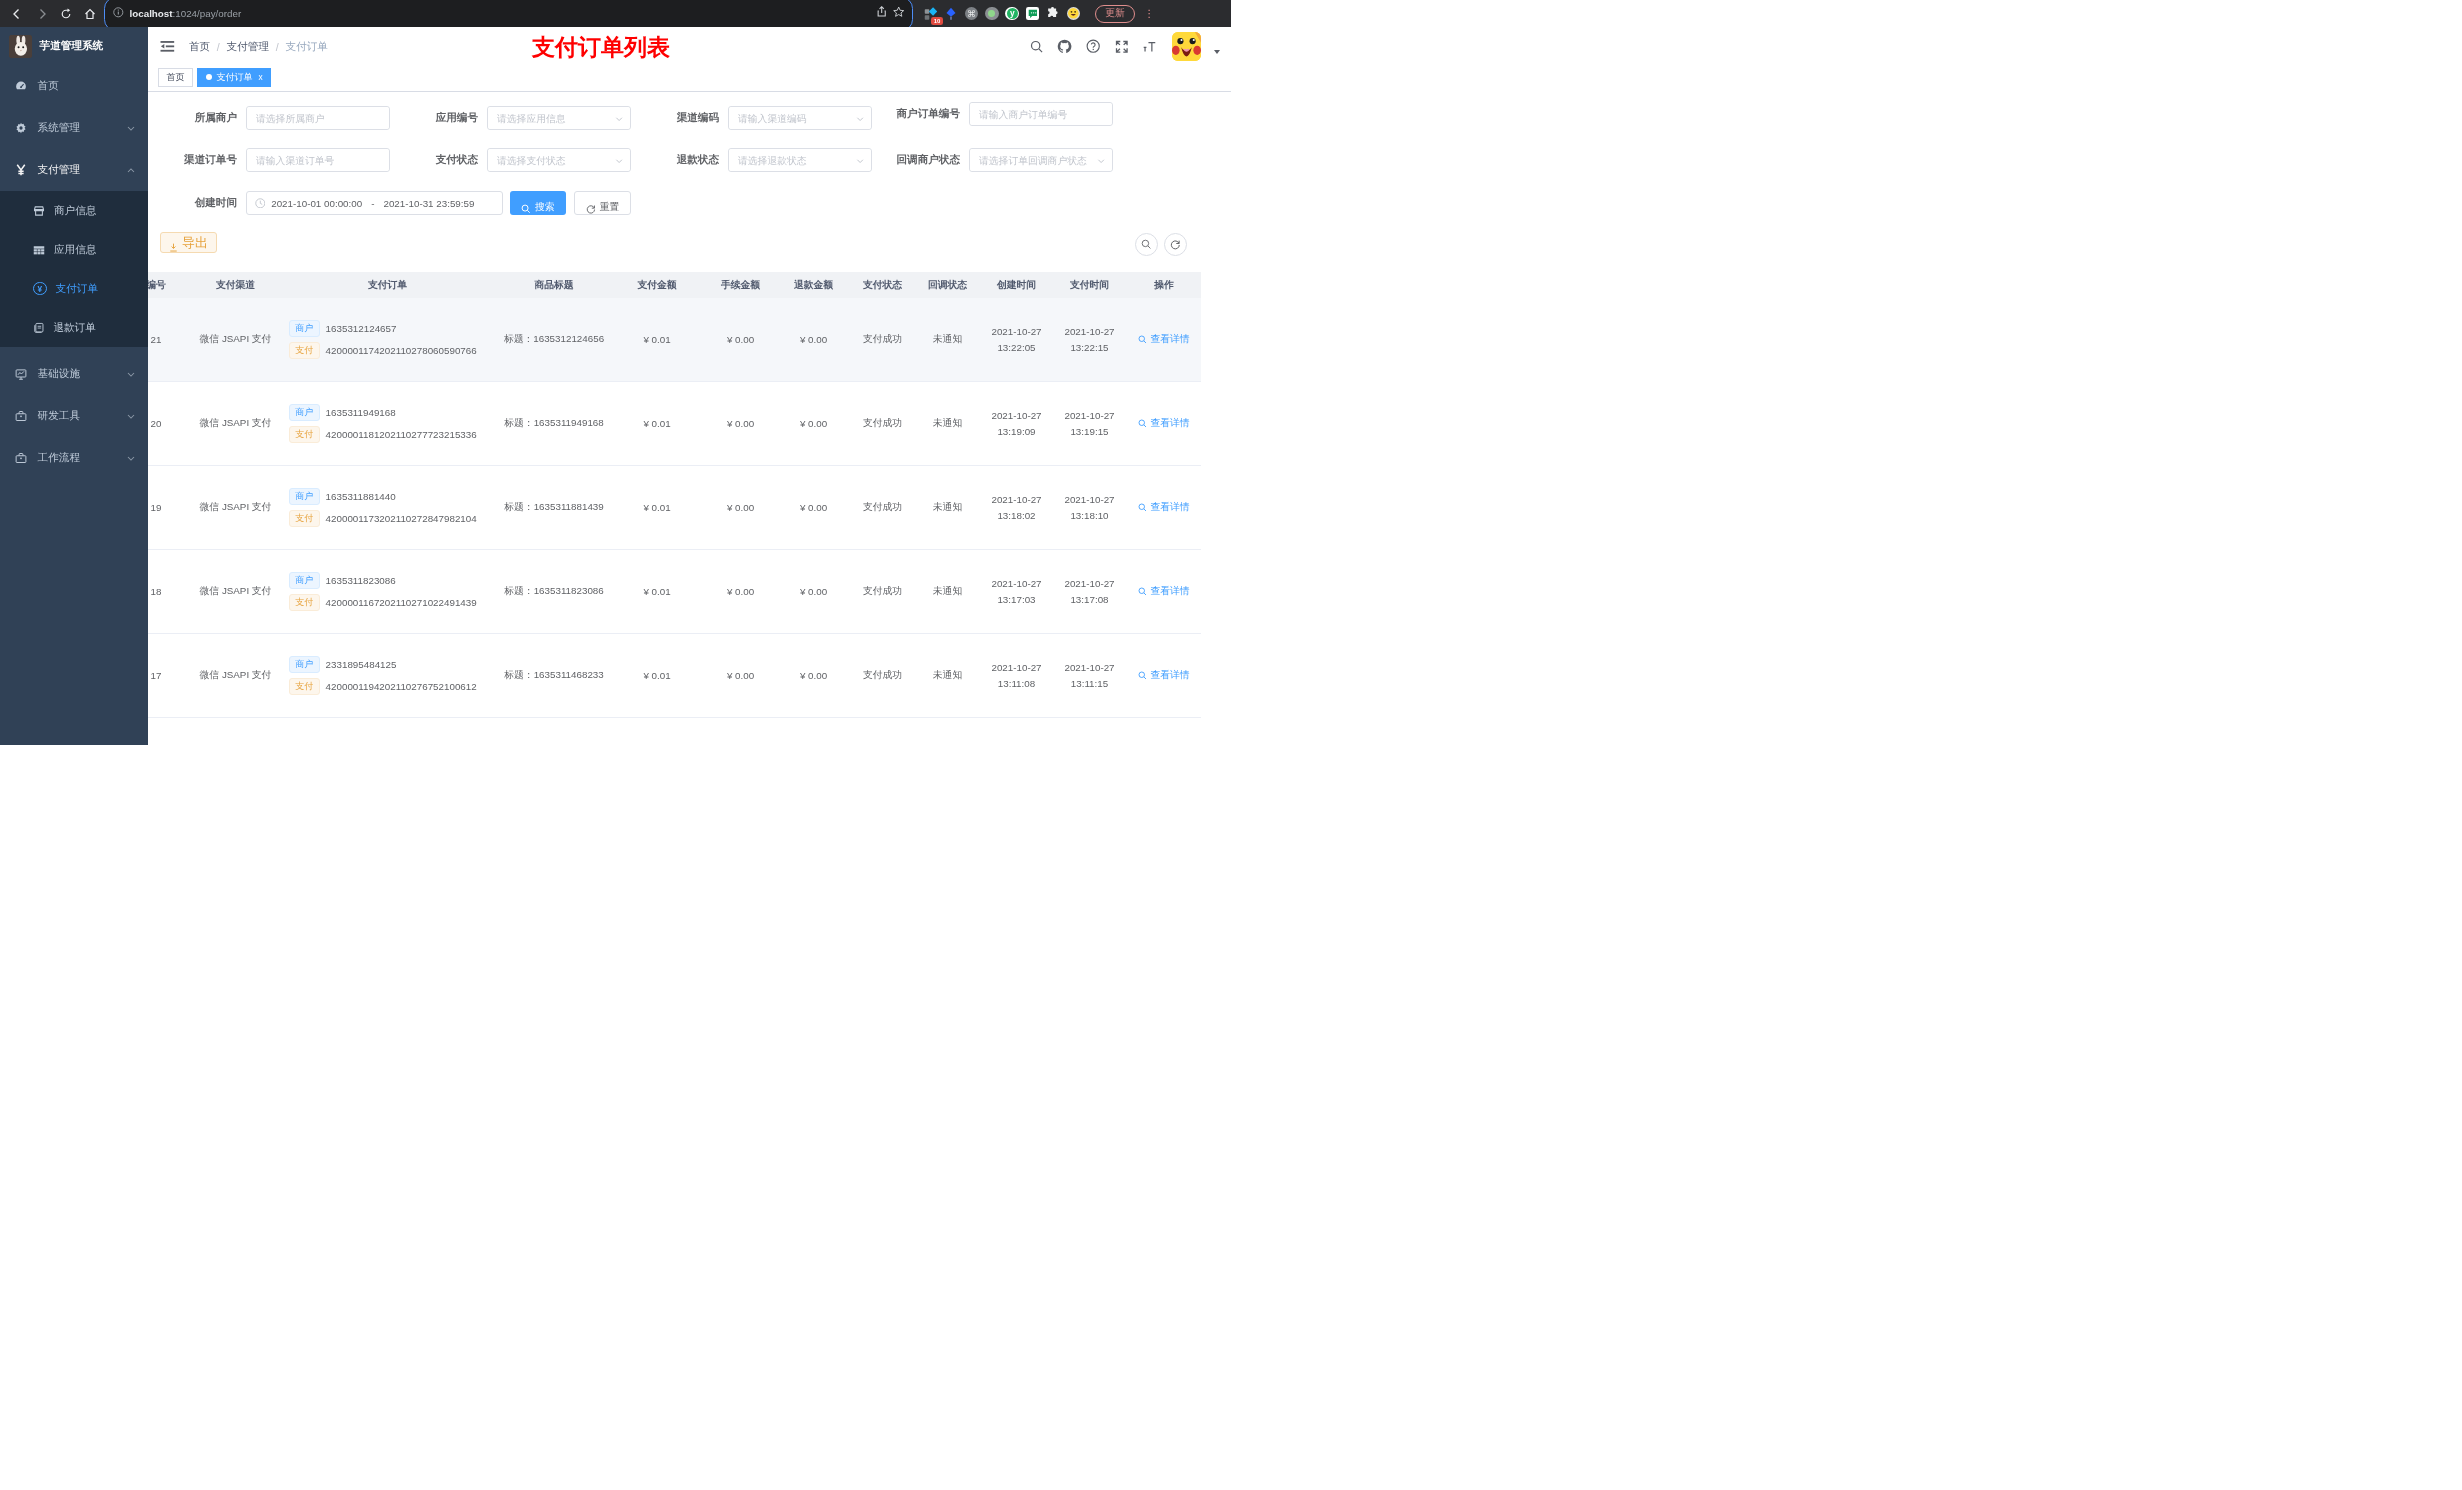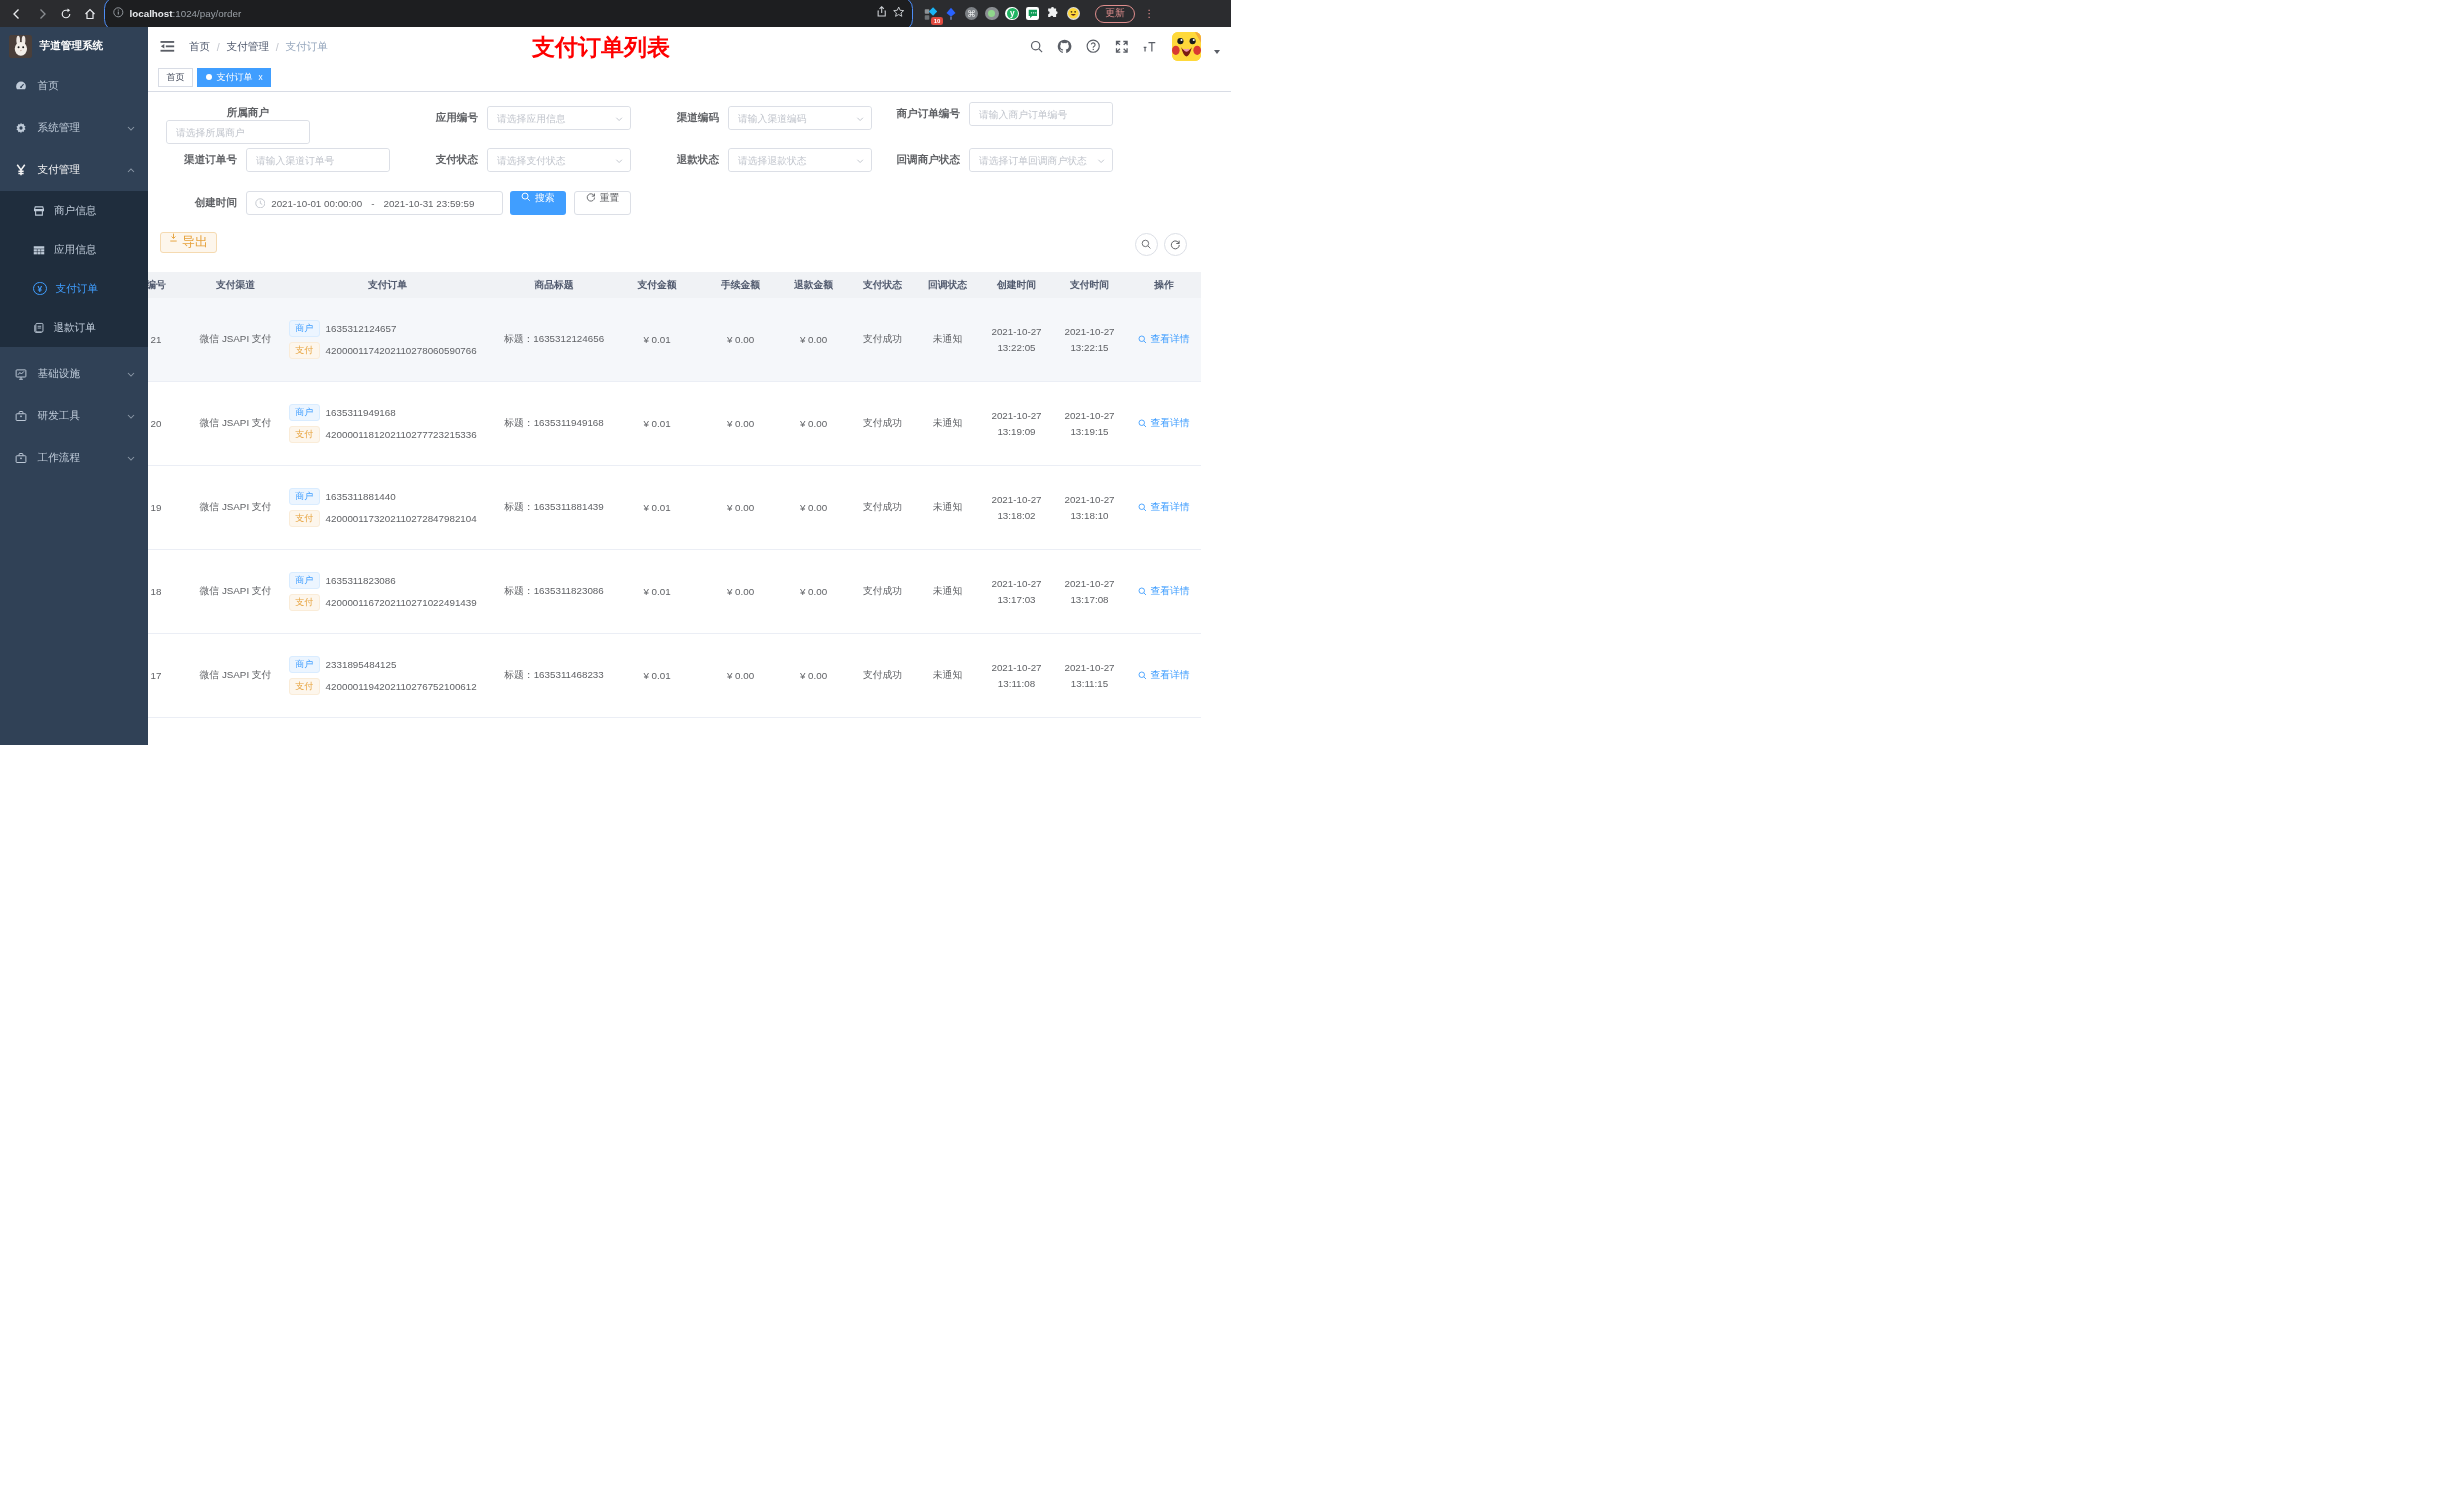--- a/index.html
+++ b/index.html
@@ -62,21 +62,21 @@
   
   .content { position:absolute; top:66px; left:0; right:0; bottom:0; }
   .ffield { position:absolute; display:flex; align-items:center; }
   .flabel { width:80px; text-align:right; padding-right:9px; font-size:10.6px; color:#606266; font-weight:600; white-space:nowrap; }
   .fctrl { position:relative; width:144px; height:24px; border:0.8px solid #dcdfe6; border-radius:3px; background:#fff; display:flex; align-items:center; }
   .fctrl input { border:none; outline:none; width:100%; height:100%; padding:0 21px 0 9px; font-size:9.8px; border-radius:3px; font-family:inherit; color:#606266; }
   .fctrl input::placeholder { color:#c0c4cc; }
   .sel-chev { position:absolute; right:6.8px; top:8.3px; color:#c0c4cc; pointer-events:none; }
   .datebox { width:257px; height:24px; border:0.8px solid #dcdfe6; border-radius:3px; display:flex; align-items:center; padding:0 7.6px; gap:6px; font-size:9.8px; color:#606266; }
   .datebox .dsep { color:#606266; padding:0 3px; }
-  .btn { height:24px; border-radius:3px; font-size:9.8px; display:inline-flex; align-items:flex-start; gap:3.8px; padding:0 10.6px; cursor:pointer; border:0.8px solid transparent; }
+  .btn { height:24px; border-radius:3px; font-size:9.8px; display:inline-flex; align-items:flex-end; gap:3.8px; padding:0 10.6px; cursor:pointer; border:0.8px solid transparent; }
   .btn-primary { background:#409eff; color:#fff; }
   .btn-plain { background:#fff; border-color:#dcdfe6; color:#606266; }
   .btn-warn { background:#fdf6ec; border-color:#f5dab1; color:#e6a23c; height:21px; font-size:13px; padding:0 8.3px; }
   .circle-btn { position:absolute; width:23px; height:23px; border:0.8px solid #dcdfe6; border-radius:50%; background:#fff; color:#606266; display:flex; align-items:center; justify-content:center; cursor:pointer; }
 
   
   .table-wrap { position:absolute; top:179px; left:0; right:0; bottom:0; overflow:hidden; }
   .tbl { width:1083px; margin-left:-30px; font-size:9.8px; color:#606266; }
   .trow, .thead { display:grid; grid-template-columns:76px 83px 221px 112px 94px 73px 73px 65px 65px 73px 73px 76px; align-items:center; }
   .thead { height:26px; background:#f0f2f5; color:#515a6e; font-weight:700; }
@@ -381,21 +381,21 @@
         </span>
       <span class="tag-tab active">
         <span class="tab-dot"></span>
         <span>支付订单</span>
         <span class="tab-x">x</span>
       </span>
     </div>
 
     <div class="content">
 
-      <div class="ffield" style="top:13px;left:18px;flex-direction:column;">
+      <div class="ffield" style="top:13px;left:18px;">
         <span class="flabel">所属商户</span>
         <span class="fctrl">
             <input placeholder="请选择所属商户" style="">
           </span>
       </div>
       <div class="ffield" style="top:13px;left:259px;">
         <span class="flabel">应用编号</span>
         <span class="fctrl">
             <input placeholder="请选择应用信息" style="">
             <svg class="sel-chev" width="8.3" height="8.3" viewBox="0 0 12 12">

